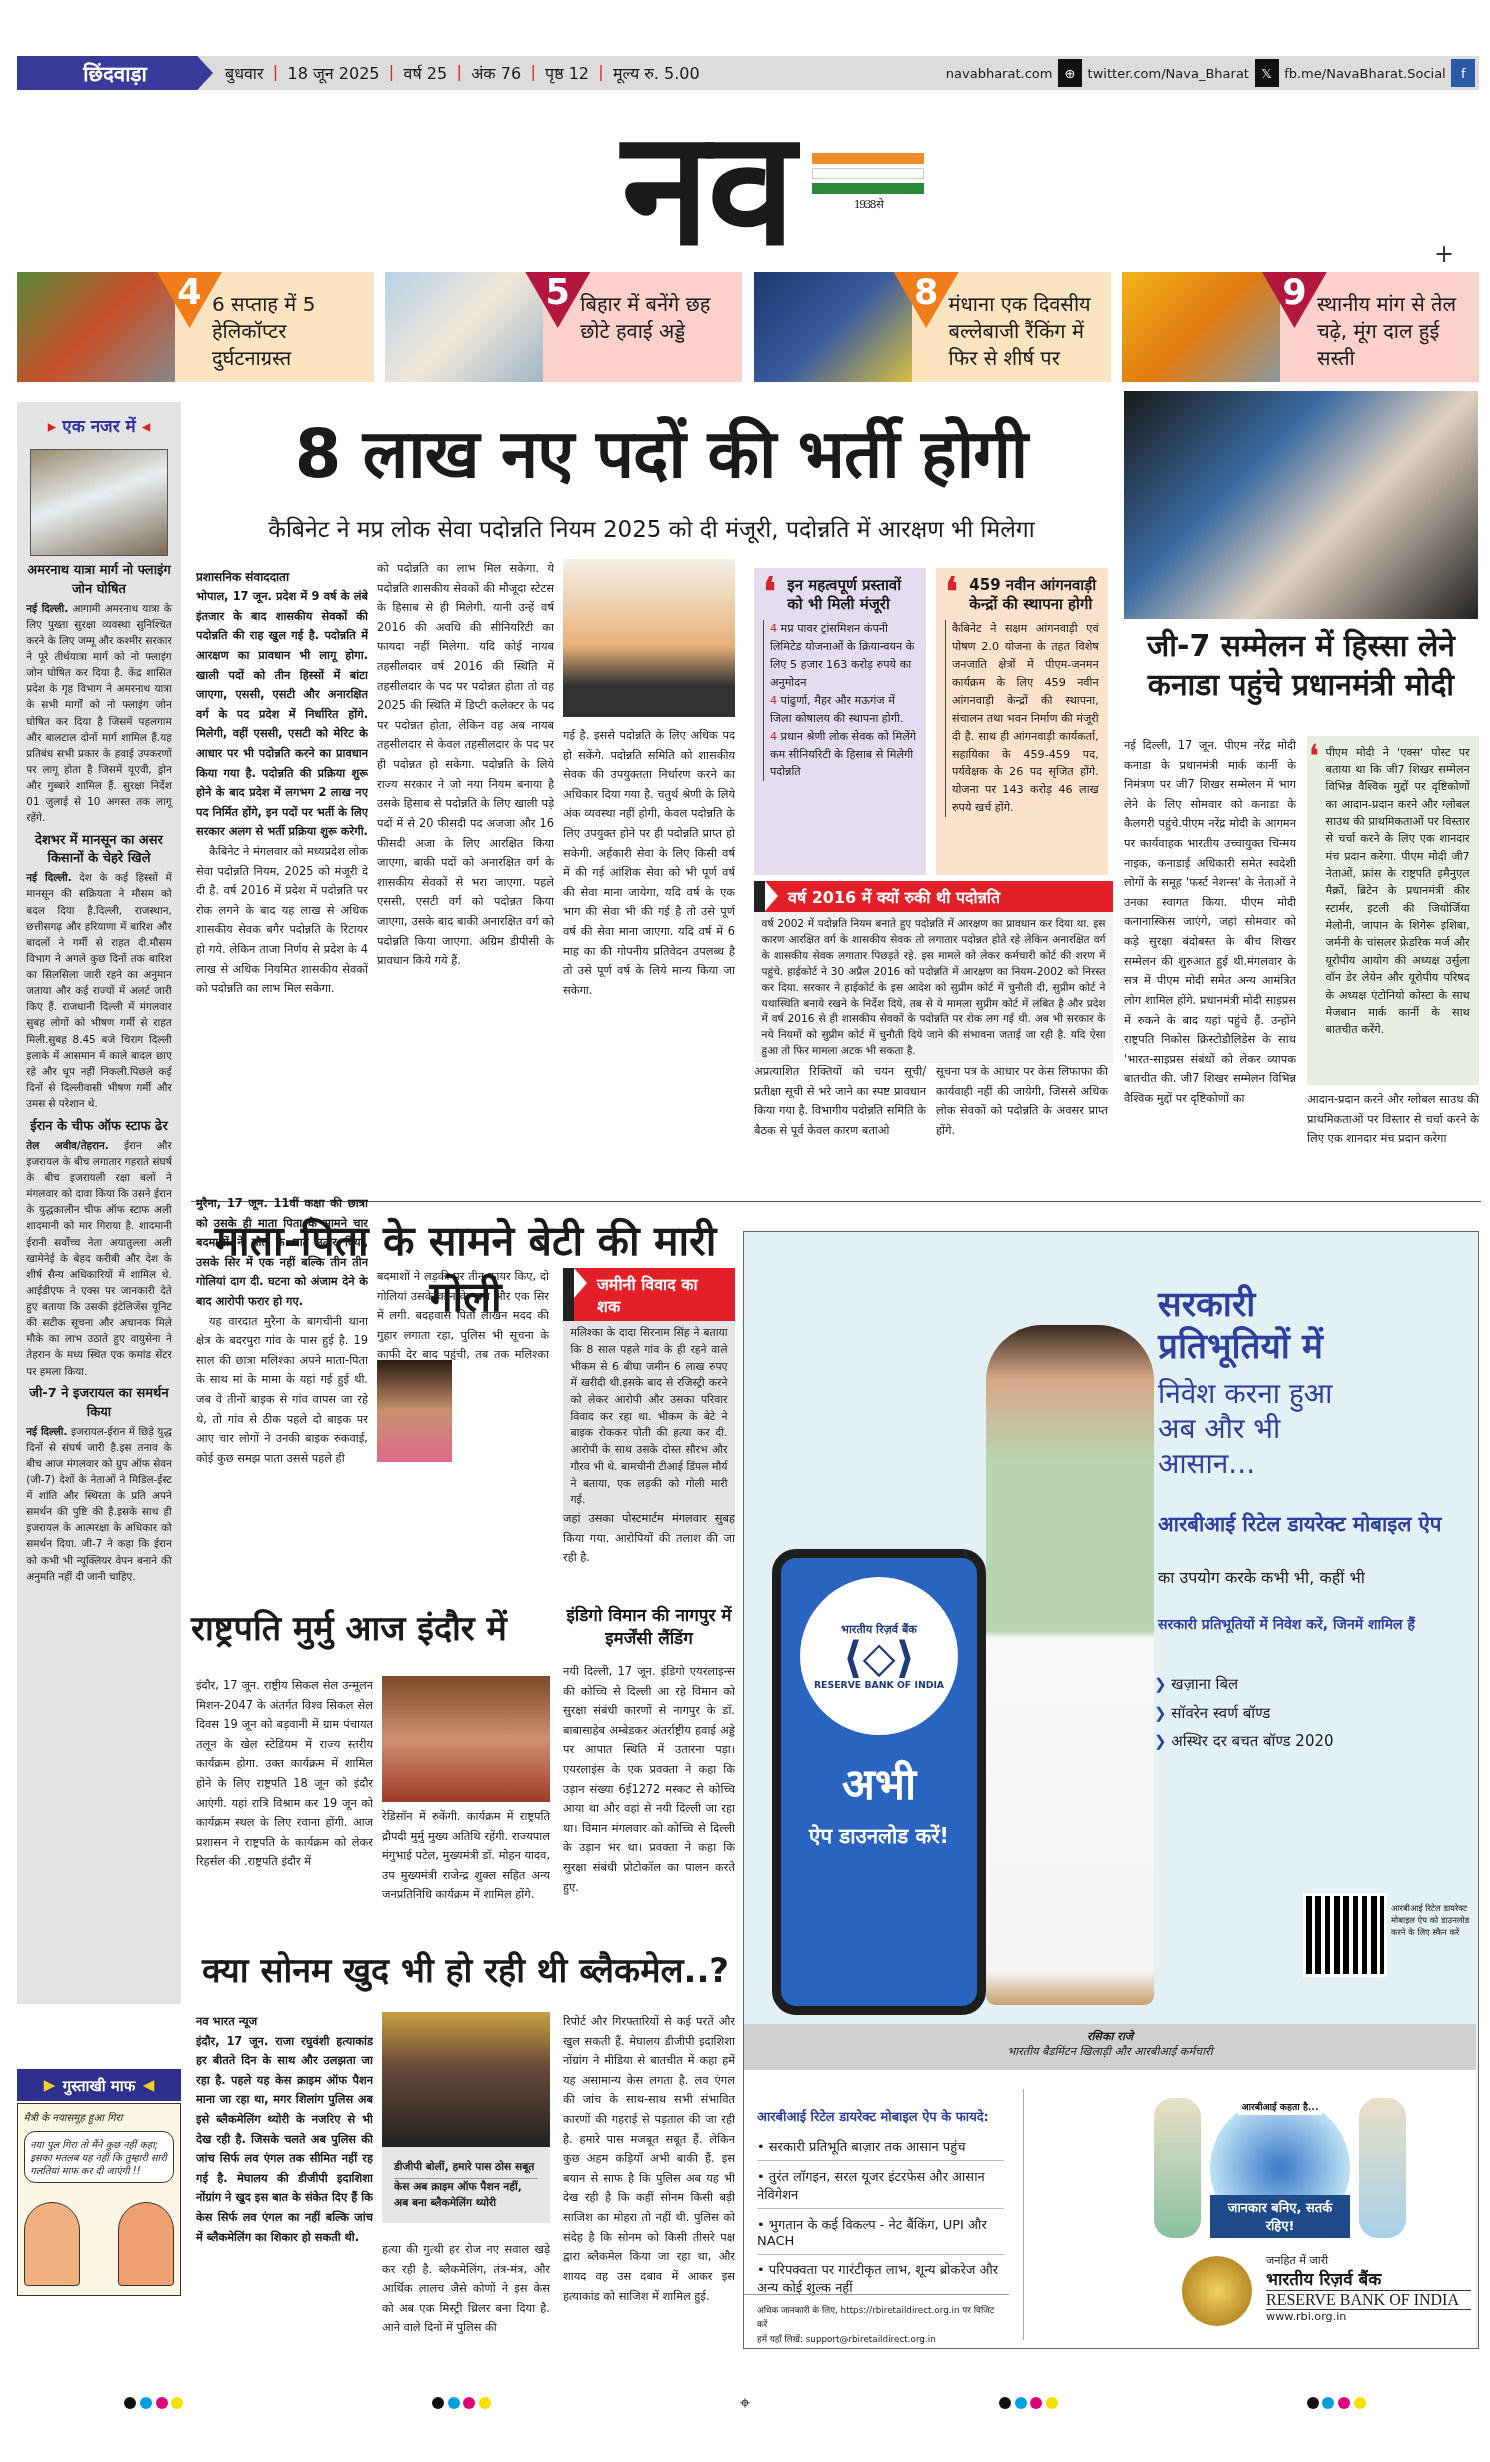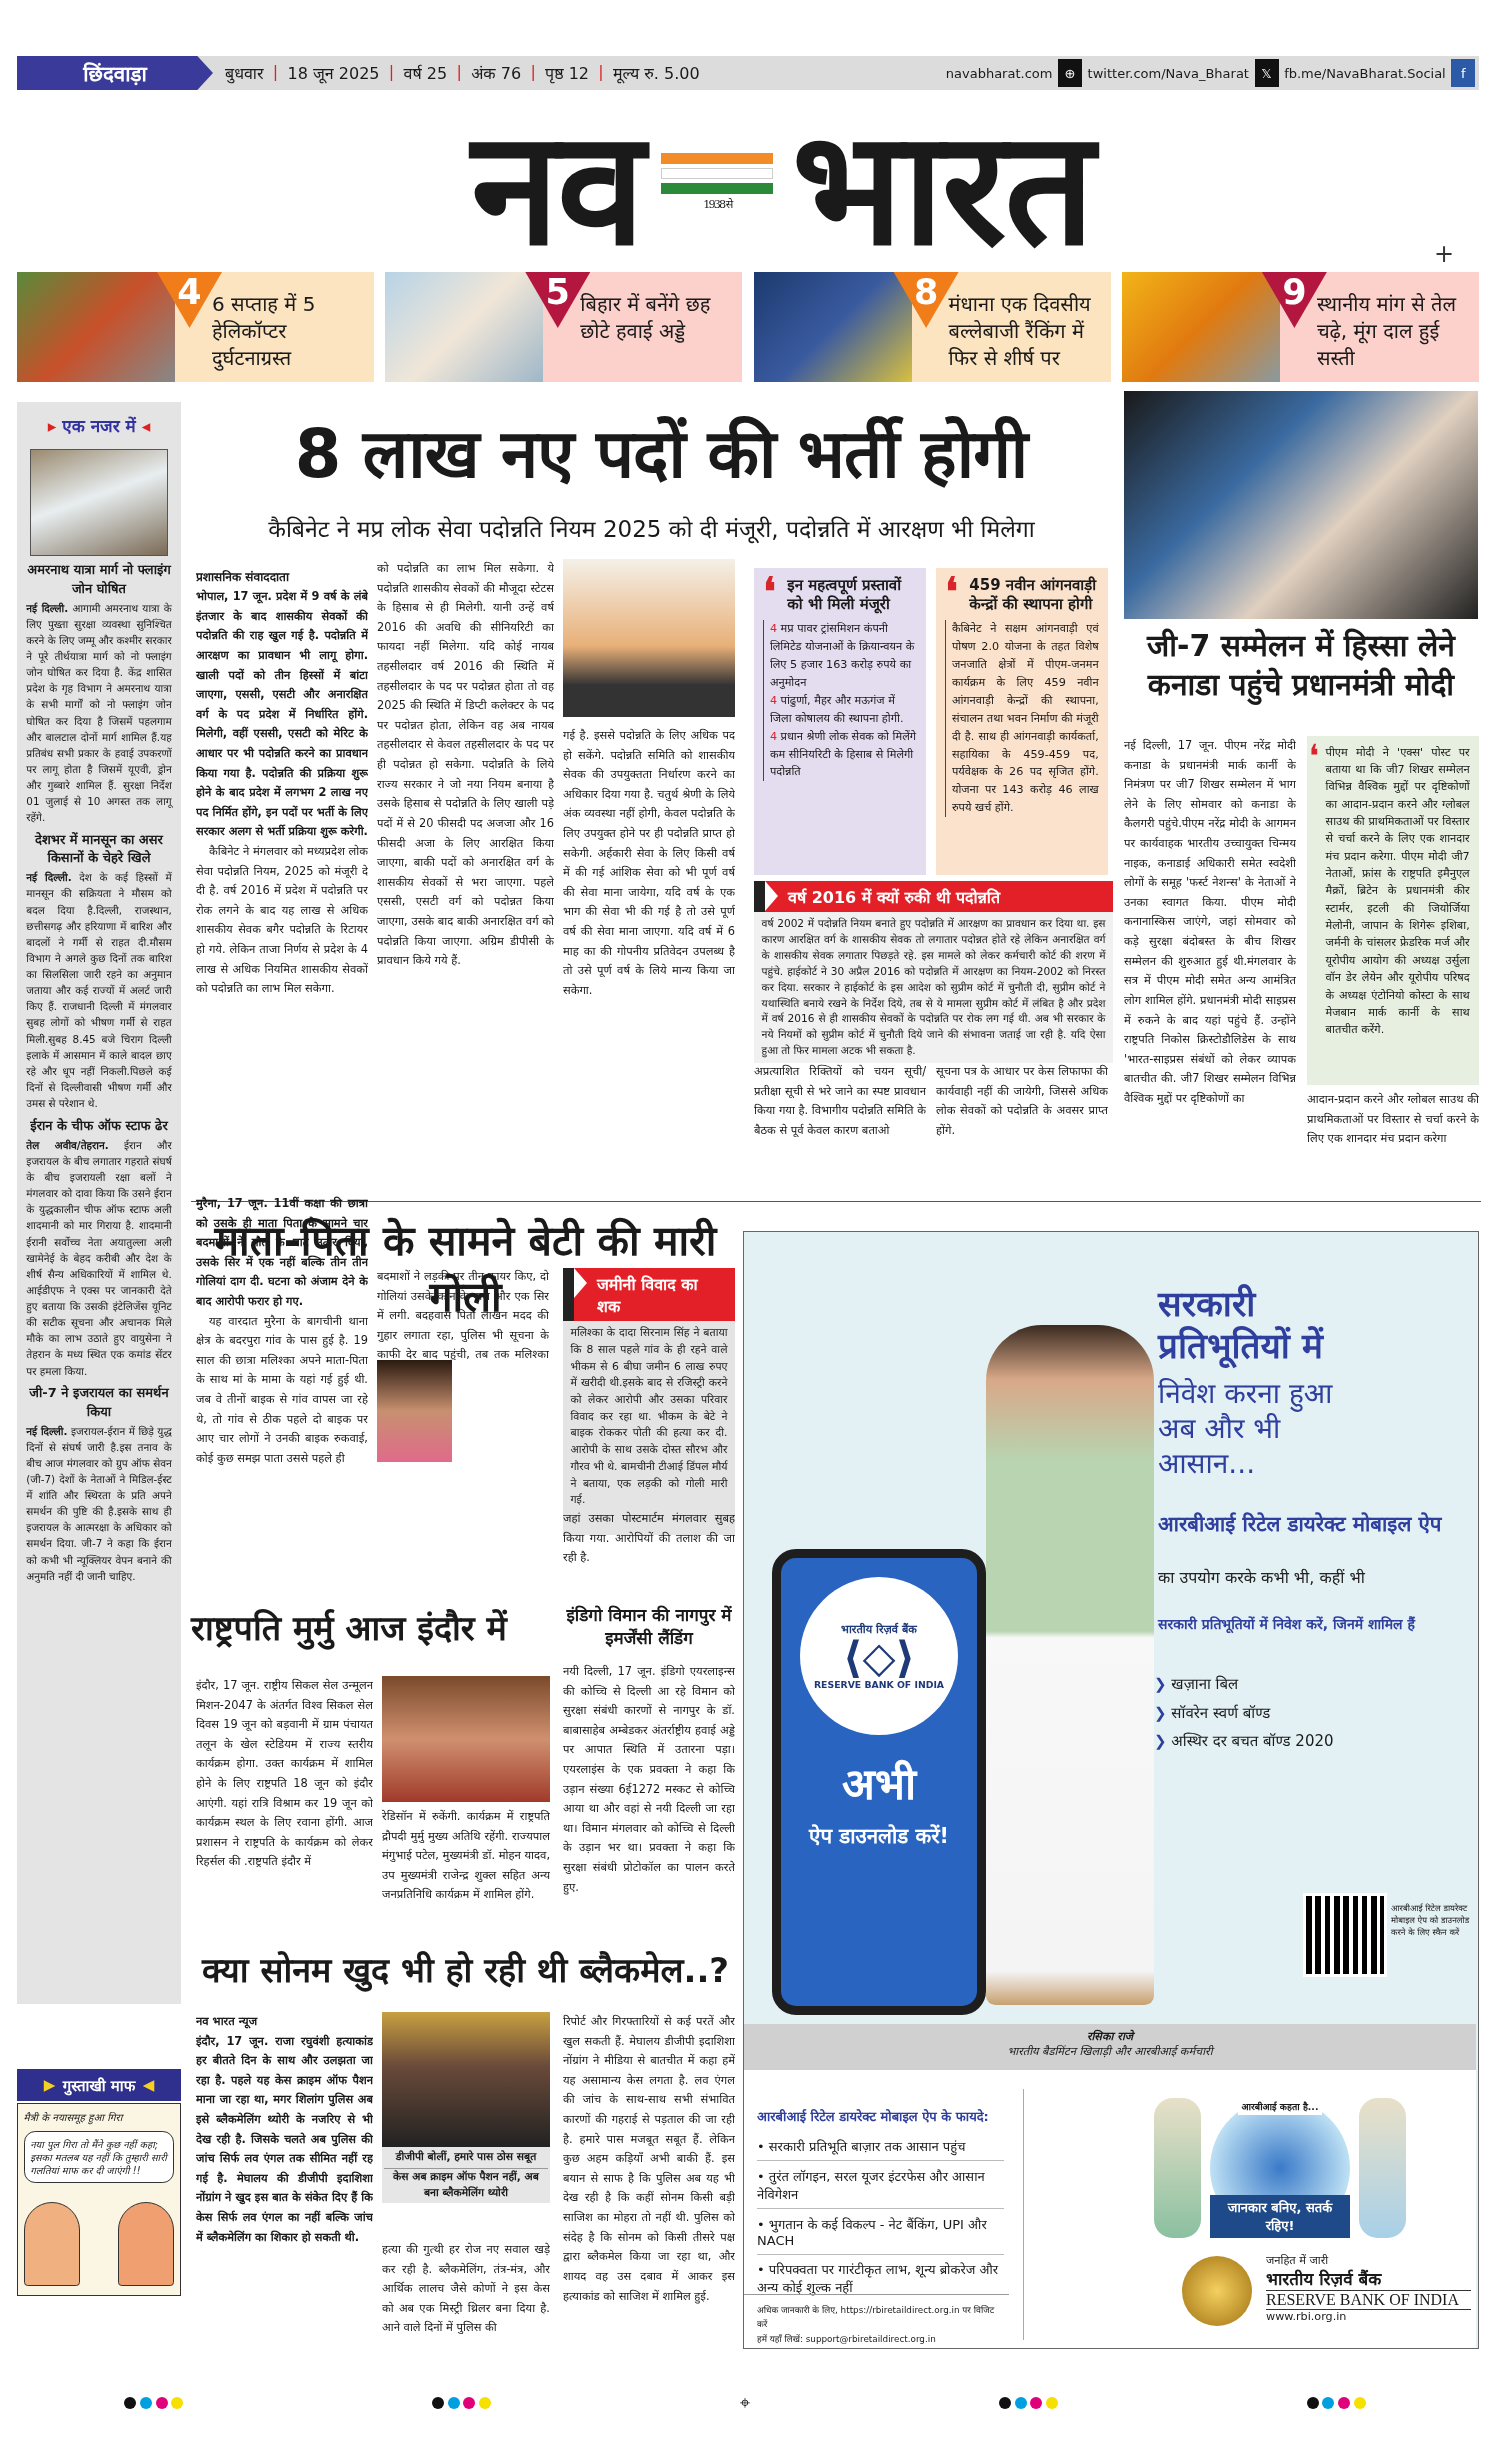--- a/index.html
+++ b/index.html
@@ -78,21 +78,20 @@
 </div>
 
 <div class="abs masthead">
   <span>नव</span>
   <span class="logo-mid">
     <span class="flagbar" style="background:#f28c28"></span>
     <span class="flagbar" style="background:#fff;border:0.9px solid #ccc"></span>
     <span class="flagbar" style="background:#2a8a3a"></span>
     <span style="font-size:11.2px;font-weight:normal">1938 से</span>
   </span>
-  <span>भारत</span>
 </div>
 <div class="abs" style="left:1434px;top:240px;font-size:24px;color:#333">+</div>
 
 <div class="abs teasers">
   <div class="teaser" style="background:#fce4c0">
     <div class="img" style="background:linear-gradient(135deg,#5a8a3a,#c8502a,#888)"></div>
     <div class="num" style="background:#f07d1a">4</div>
     <div class="txt">6 सप्ताह में 5 हेलिकॉप्टर दुर्घटनाग्रस्त</div>
   </div>
   <div class="teaser" style="background:#fcd1cc">
@@ -205,21 +204,21 @@
 
 <div class="abs h2" style="left:563px;top:1604px;width:172px;font-size:17px;line-height:1.35">इंडिगो विमान की नागपुर में इमर्जेंसी लैंडिंग</div>
 <div class="abs col" style="left:563px;top:1662px;width:172px;height:270px">नयी दिल्ली, 17 जून. इंडिगो एयरलाइन्स की कोच्चि से दिल्ली आ रहे विमान को सुरक्षा संबंधी कारणों से नागपुर के डॉ. बाबासाहेब अम्बेडकर अंतर्राष्ट्रीय हवाई अड्डे पर आपात स्थिति में उतारना पड़ा। एयरलाइंस के एक प्रवक्ता ने कहा कि उड़ान संख्या 6ई1272 मस्कट से कोच्चि आया था और वहां से नयी दिल्ली जा रहा था। विमान मंगलवार को कोच्चि से दिल्ली के उड़ान भर था। प्रवक्ता ने कहा कि सुरक्षा संबंधी प्रोटोकॉल का पालन करते हुए.</div>
 
 <div class="abs h2" style="left:191px;top:1946px;width:549px;font-size:34px">क्या सोनम खुद भी हो रही थी ब्लैकमेल..?</div>
 <div class="abs col" style="left:196px;top:2012px;width:177px;height:335px">
   <b style="display:block">नव भारत न्यूज</b>
   <b>इंदौर, 17 जून. राजा रघुवंशी हत्याकांड हर बीतते दिन के साथ और उलझता जा रहा है. पहले यह केस क्राइम ऑफ पैशन माना जा रहा था, मगर शिलांग पुलिस अब इसे ब्लैकमेलिंग थ्योरी के नजरिए से भी देख रही है. जिसके चलते अब पुलिस की जांच सिर्फ लव एंगल तक सीमित नहीं रह गई है. मेघालय की डीजीपी इदाशिशा नोंग्रांग ने खुद इस बात के संकेत दिए हैं कि केस सिर्फ लव एंगल का नहीं बल्कि जांच में ब्लैकमेलिंग का शिकार हो सकती थी.</b>
 </div>
 <div class="abs photo" style="left:382px;top:2012px;width:168px;height:135px;background:linear-gradient(180deg,#c8a040,#6a4a3a 40%,#222)"></div>
-<div class="abs" style="left:382px;top:2147px;width:168px;background:#e6e6e6;padding:2px;text-align:center;font-size:10.7px;font-weight:bold;line-height:1.5">
+<div class="abs" style="left:382px;top:2147px;width:168px;background:#e6e6e6;padding:12px;text-align:left;font-size:10.7px;font-weight:bold;line-height:1.5">
   <div>डीजीपी बोलीं, हमारे पास ठोस सबूत</div>
   <div style="border-top:0.9px solid #999;margin-top:2.8px">केस अब क्राइम ऑफ पैशन नहीं, अब बना ब्लैकमेलिंग थ्योरी</div>
 </div>
 <div class="abs col" style="left:382px;top:2240px;width:168px;height:107px">हत्या की गुत्थी हर रोज नए सवाल खड़े कर रही है. ब्लैकमेलिंग, तंत्र-मंत्र, और आर्थिक लालच जैसे कोणों ने इस केस को अब एक मिस्ट्री थ्रिलर बना दिया है. आने वाले दिनों में पुलिस की</div>
 <div class="abs col" style="left:563px;top:2012px;width:172px;height:335px">रिपोर्ट और गिरफ्तारियों से कई परतें और खुल सकती हैं. मेघालय डीजीपी इदाशिशा नोंग्रांग ने मीडिया से बातचीत में कहा हमें यह असामान्य केस लगता है. लव एंगल की जांच के साथ-साथ सभी संभावित कारणों की गहराई से पड़ताल की जा रही है. हमारे पास मजबूत सबूत हैं. लेकिन कुछ अहम कड़ियाँ अभी बाकी हैं. इस बयान से साफ है कि पुलिस अब यह भी देख रही है कि कहीं सोनम किसी बड़ी साजिश का मोहरा तो नहीं थी. पुलिस को संदेह है कि सोनम को किसी तीसरे पक्ष द्वारा ब्लैकमेल किया जा रहा था, और शायद वह उस दबाव में आकर इस हत्याकांड को साजिश में शामिल हुई.</div>
 
 <div class="abs ad">
   <div class="adblue" style="position:absolute;left:414px;top:51px;width:298px;font-weight:900;font-size:35px;line-height:1.2">
     <div>सरकारी</div>
     <div>प्रतिभूतियों में</div>

